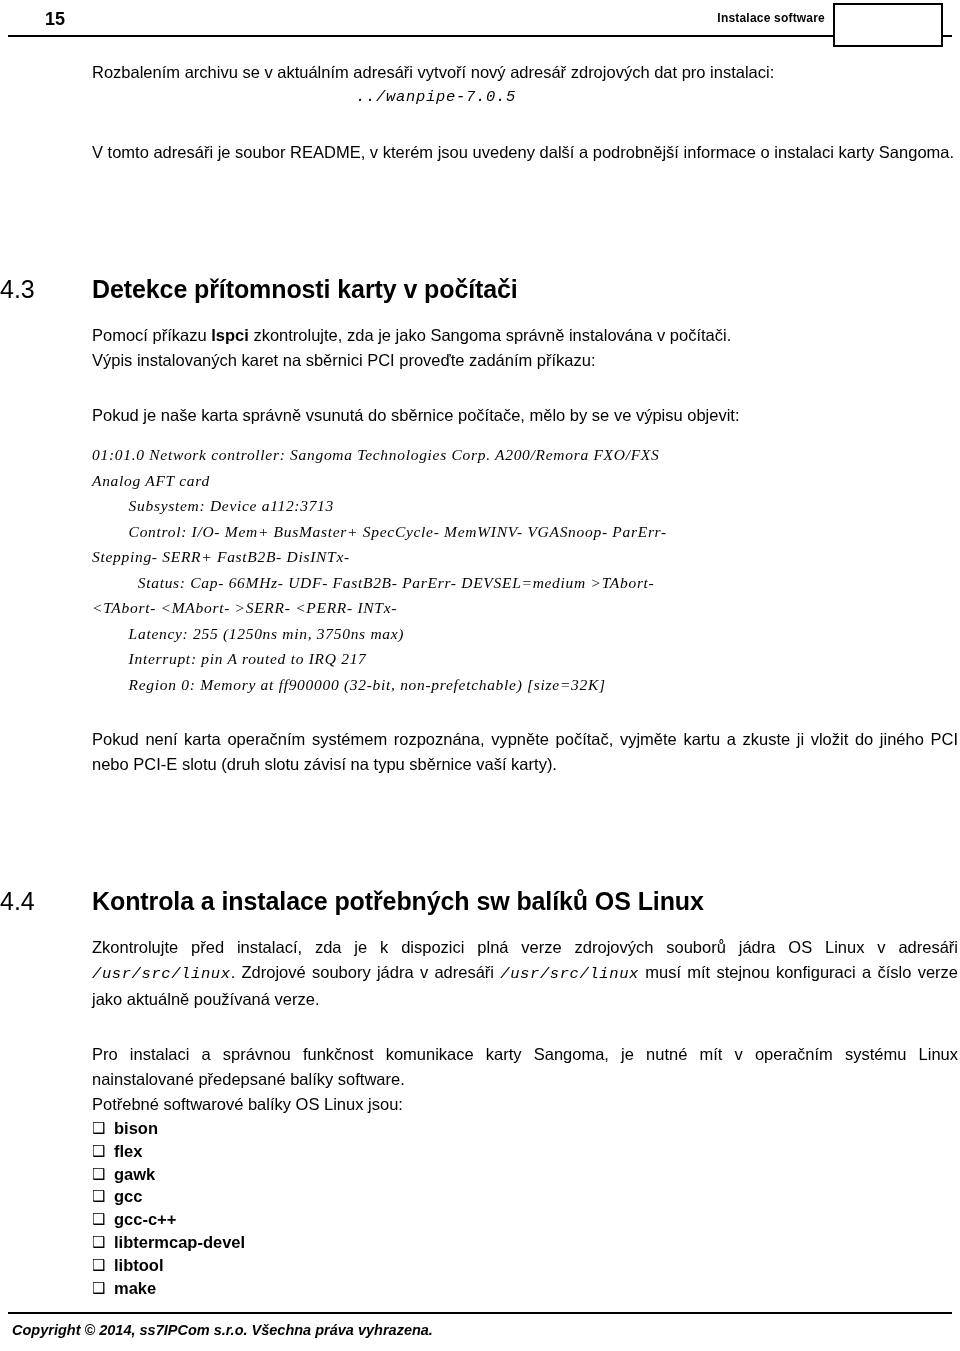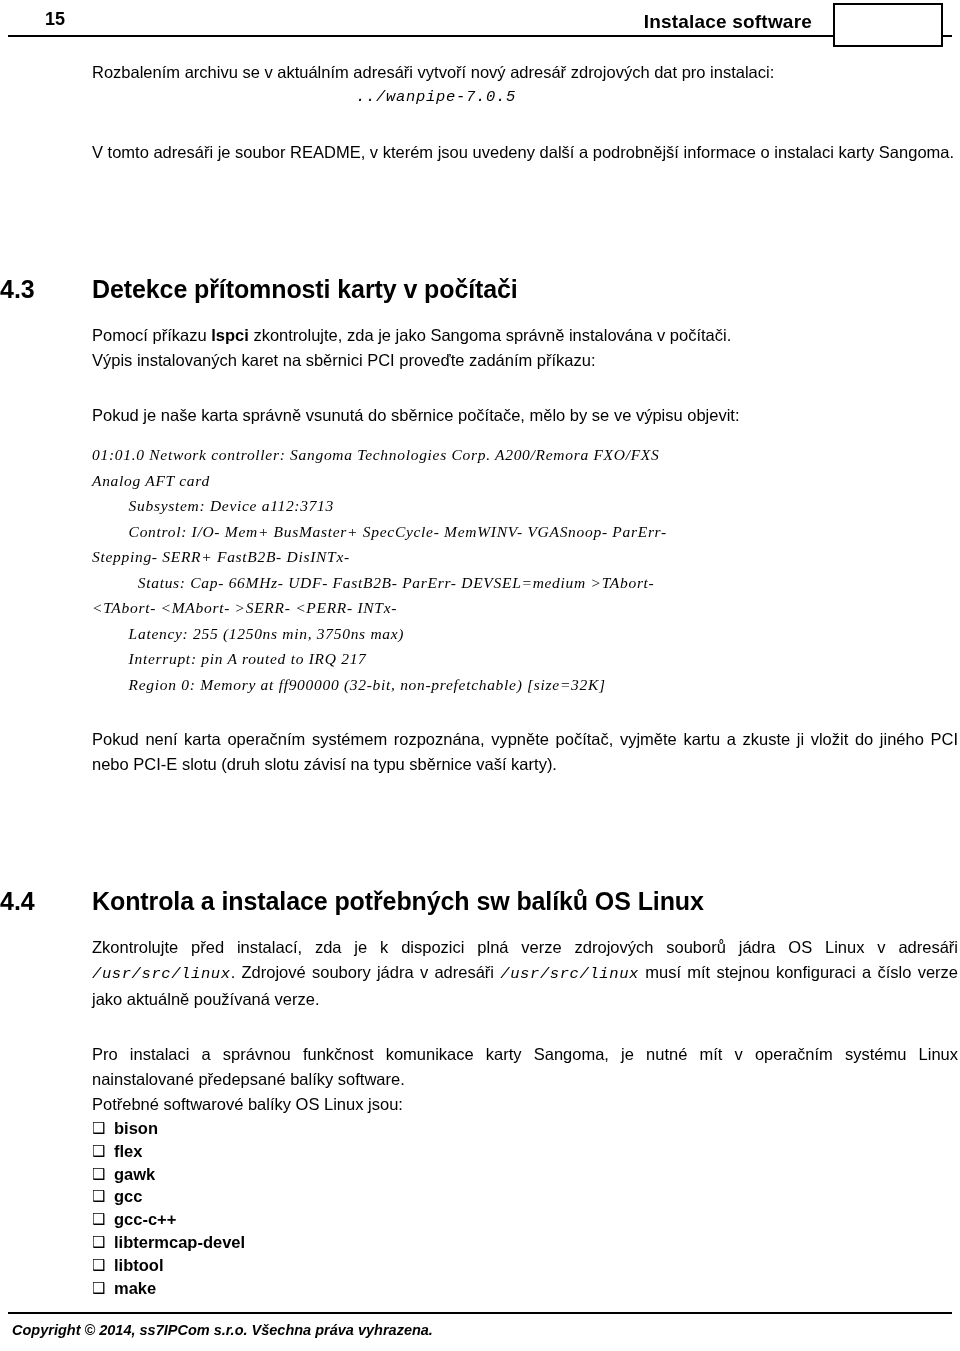--- a/index.html
+++ b/index.html
@@ -27,23 +27,23 @@
   .header-rule {
     position: absolute;
     left: 8px;
     top: 35px;
     width: 944px;
     height: 2px;
     background: #000000;
   }
   .header-title {
     position: absolute;
-    right: 148px;
+    right: 135px;
     top: 11px;
-    font-size: 19px;
+    font-size: 12px;
     font-weight: bold;
     letter-spacing: 0.2px;
     white-space: nowrap;
   }
   .page-number-box {
     position: absolute;
     right: 17px;
     top: 3px;
     width: 110px;
     height: 44px;
@@ -110,21 +110,21 @@
   .section-heading {
     position: relative;
     margin: 0;
     height: 34px;
   }
   .section-num {
     position: absolute;
     left: 0px;
     top: 0;
     font-size: 25px;
-    font-weight: bold;
+    font-weight: normal;
   }
   .section-title {
     position: absolute;
     left: 92px;
     top: 0;
     font-size: 25px;
     font-weight: bold;
     letter-spacing: -0.1px;
     white-space: nowrap;
   }

